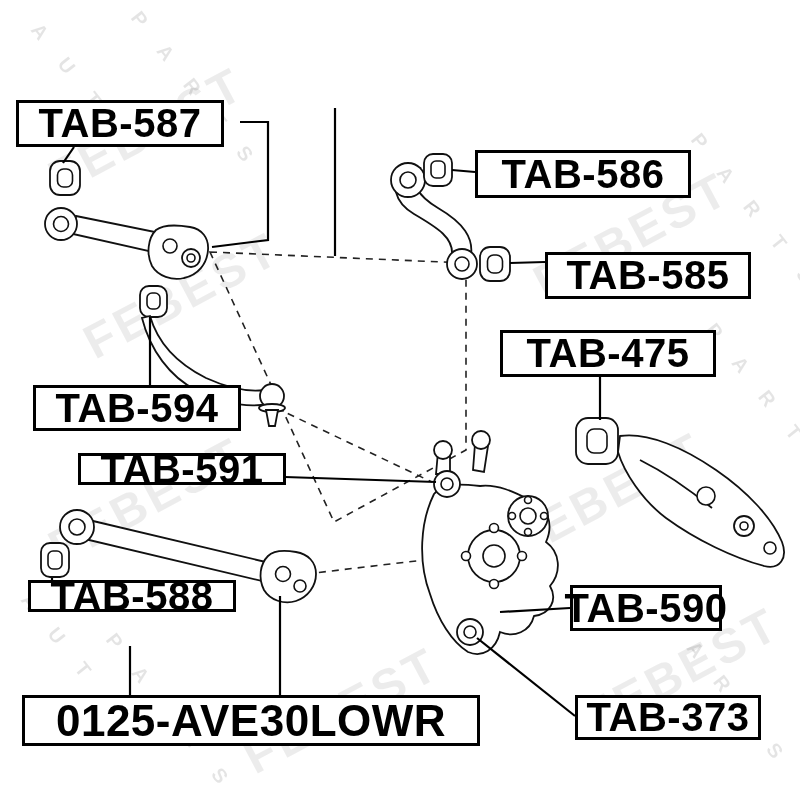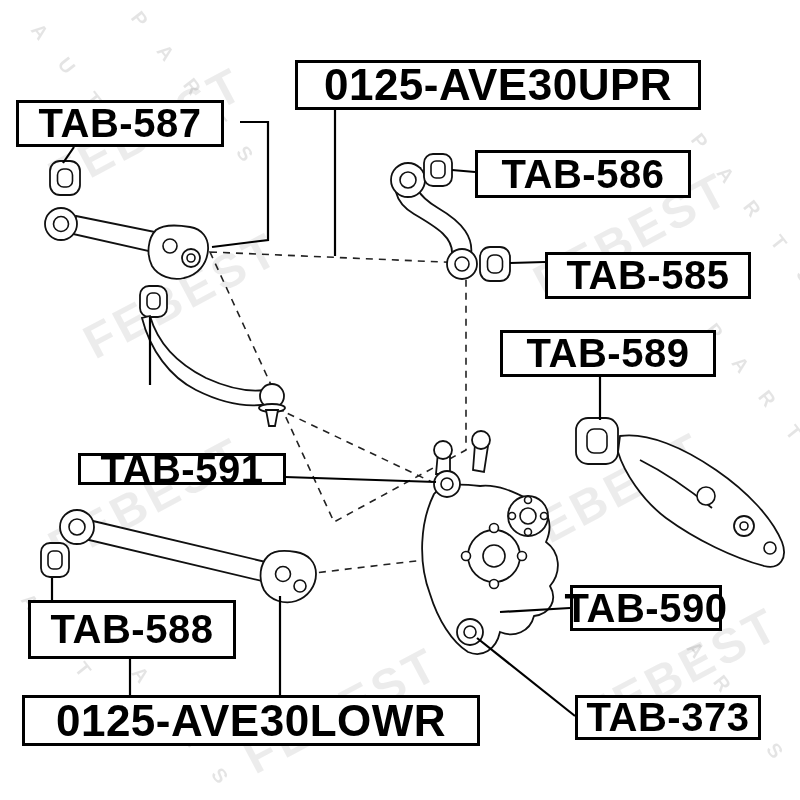--- a/index.html
+++ b/index.html
@@ -148,23 +148,23 @@
       <path class="leader" d="M 150,385 L 150,317"></path>
       <path class="leader" d="M 285,477 L 436,482"></path>
       <path class="leader" d="M 570,608 L 500,612"></path>
       <path class="leader" d="M 52,600 L 52,578"></path>
       <path class="leader" d="M 280,695 L 280,596"></path>
       <path class="leader" d="M 130,646 L 130,695"></path>
       <path class="leader" d="M 575,716 L 477,638"></path>
     </g>
   </svg>
 
-  <div class="plabel" style="left:295px;top:60px;width:406px;height:50px;font-size:44px">0125-AVE30UPR</div>
   <div class="plabel" style="left:16px;top:100px;width:208px;height:47px">TAB-587</div>
   <div class="plabel" style="left:475px;top:150px;width:216px;height:48px">TAB-586</div>
   <div class="plabel" style="left:545px;top:252px;width:206px;height:47px">TAB-585</div>
-  <div class="plabel" style="left:500px;top:330px;width:216px;height:47px">TAB-589</div>
+  <div class="plabel" style="left:500px;top:330px;width:216px;height:47px">TAB-475</div>
+  <div class="plabel" style="left:33px;top:385px;width:208px;height:46px">TAB-594</div>
   <div class="plabel" style="left:78px;top:453px;width:208px;height:32px">TAB-591</div>
   <div class="plabel" style="left:570px;top:585px;width:152px;height:46px">TAB-590</div>
-  <div class="plabel" style="left:28px;top:600px;width:208px;height:59px">TAB-588</div>
+  <div class="plabel" style="left:28px;top:580px;width:208px;height:32px">TAB-588</div>
   <div class="plabel" style="left:22px;top:695px;width:458px;height:51px;font-size:44px">0125-AVE30LOWR</div>
   <div class="plabel" style="left:575px;top:695px;width:186px;height:45px">TAB-373</div>
 </div>
 
 </body></html>

